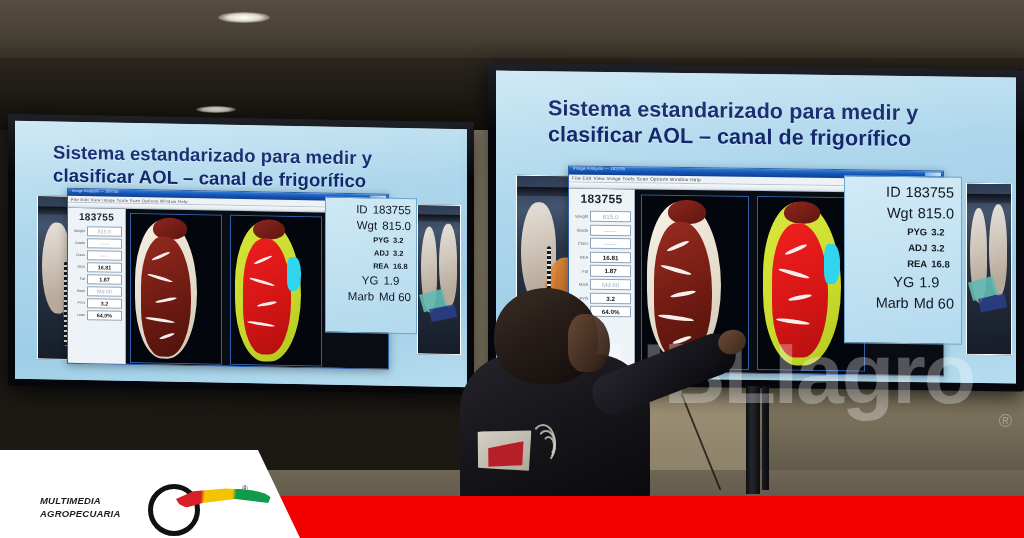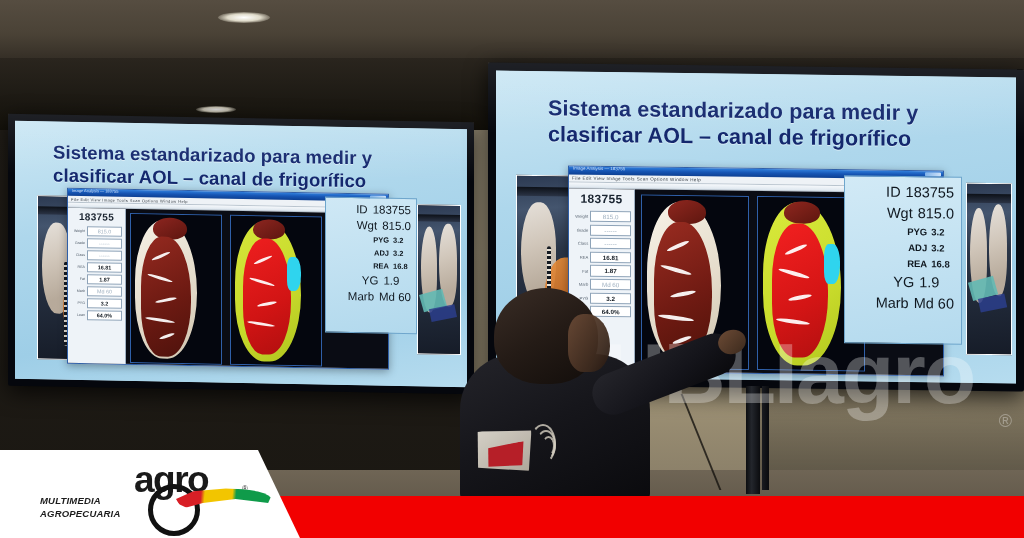--- a/index.html
+++ b/index.html
@@ -497,21 +497,20 @@
       <i style="left:0;top:0;width:26px;height:40px;"></i>
       <i style="left:6px;top:6px;width:20px;height:30px;"></i>
       <i style="left:12px;top:12px;width:13px;height:20px;"></i>
     </div>
   </div>
 
   <div id="footer-bar"></div>
   <div id="footer-wedge"></div>
 
   <div id="logo">
-    <span class="logo-agro">agro</span>
     <span class="logo-reg">®</span>
     <span class="logo-ring"></span>
     <span class="logo-swoosh"></span>
     <span class="logo-sub">
       <span>MULTIMEDIA</span><br>
       <span>AGROPECUARIA</span>
     </span>
   </div>
 
 </div>

